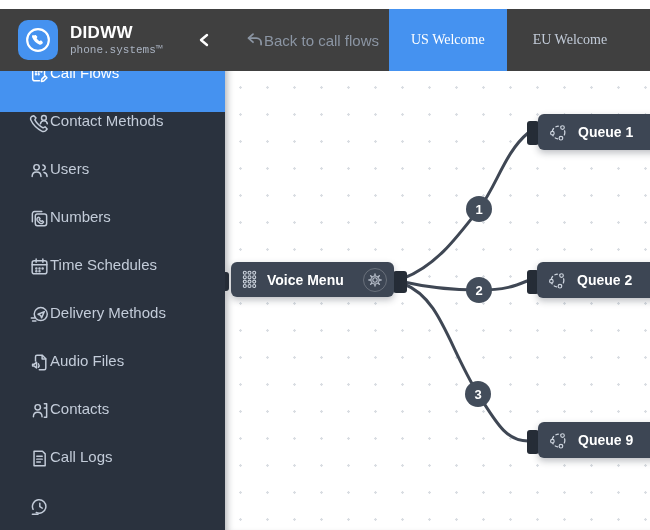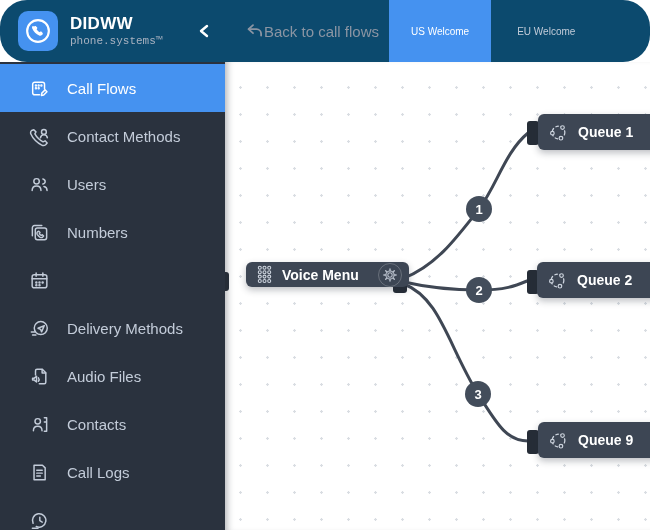--- a/index.html
+++ b/index.html
@@ -1,41 +1,41 @@
 <!DOCTYPE html>
 <html><head>
 <meta charset="utf-8">
 <style>
   * { margin:0; padding:0; box-sizing:border-box; }
   html,body { width:650px; height:530px; overflow:hidden; background:#fff;
     font-family:"Liberation Sans","DejaVu Sans",sans-serif; }
   .app { position:relative; width:650px; height:530px; overflow:hidden; }
 
   
-  .topbar { position:absolute; top:0; left:0; width:650px; height:62px;
-    background:#0c4a6e; display:flex; align-items:stretch; z-index:3;border-radius:27px; }
+  .topbar { position:absolute; top:9px; left:0; width:650px; height:62px;
+    background:#404040; display:flex; align-items:stretch; z-index:3; }
   .brand { width:225px; flex:0 0 225px; display:flex; align-items:center; padding-left:18px; }
   .logo { width:40px; height:40px; border-radius:10px; background:#4592f0;
     display:flex; align-items:center; justify-content:center; flex:0 0 40px; }
   .brand-text { margin-left:12px; line-height:1.15; }
   .brand-title { color:#fff; font-size:17px; font-weight:700; letter-spacing:.3px; }
   .brand-sub { color:#a9b2c0; font-size:11px; margin-top:2px;font-family:Liberation Mono, monospace; }
   .collapse { margin-left:auto; margin-right:14px; display:flex; align-items:center; cursor:pointer; }
   .back-section { width:164px; flex:0 0 164px; display:flex; align-items:center;
     gap:0; padding-left:20px; color:#8b95a3; font-size:15px; cursor:pointer; }
   .tabs { display:flex; align-items:stretch; flex:1; overflow:hidden; }
   .tab { display:flex; align-items:center; justify-content:center; padding:0 26px;
-    font-size:10px; color:#c3ccd9; white-space:nowrap; cursor:pointer; }
+    font-size:14px; color:#c3ccd9; white-space:nowrap; cursor:pointer;font-family:Liberation Serif, serif; }
   .tab.active { background:#4592f0; color:#fff; padding:0 22px; }
 
   
   .sidebar { position:absolute; top:62px; left:0; width:225px; height:468px;
     background:#2a323e; padding-top:2px; z-index:2; }
-  .side-item { height:48px; display:flex; align-items:center; padding-left:29px;
-    gap:17px; color:#c3ccd9; font-size:15px; cursor:pointer; }
+  .side-item { height:48px; display:flex; align-items:flex-start; padding-left:29px;
+    color:#c3ccd9; font-size:15px; cursor:pointer; }
   .side-item .ic { width:21px; height:21px; flex:0 0 21px; display:flex;
     align-items:center; justify-content:center; }
   .side-item.active { background:#4592f0; color:#fff; }
   .side-item svg { stroke:currentColor; fill:none; stroke-width:1.4;
     stroke-linecap:round; stroke-linejoin:round; }
 
   
   .canvas { position:absolute; top:62px; left:225px; width:425px; height:468px;
     background:#fff; overflow:hidden;
     background-image:radial-gradient(circle,#d9dde2 1.1px,transparent 1.45px);
@@ -150,20 +150,21 @@
         <svg width="21" height="21" viewBox="0 0 20 20">
           <rect x="3" y="4.5" width="14" height="12.5" rx="2"></rect>
           <path d="M6.8 2.8 v3.2 M13.2 2.8 v3.2 M3 8.4 h14"></path>
           <circle cx="7" cy="12" r="0.5" fill="currentColor"></circle>
             <circle cx="10" cy="12" r="0.5" fill="currentColor"></circle>
             <circle cx="13" cy="12" r="0.5" fill="currentColor"></circle>
           <circle cx="7" cy="14.5" r="0.5" fill="currentColor"></circle>
             <circle cx="10" cy="14.5" r="0.5" fill="currentColor"></circle>
         </svg>
       </span>
+      <span>Time Schedules</span>
     </div>
 
     <div class="side-item">
       <span class="ic">
         <svg width="21" height="21" viewBox="0 0 20 20">
           <circle cx="11.2" cy="9.6" r="6.2"></circle>
           <path d="M8.6 9.8 l6-2.6 -2.6 6 -1-2.4 z"></path>
           <path d="M2.2 13.4 h3.2 M3.4 16.2 h3.2"></path>
         </svg>
       </span>
@@ -223,21 +224,21 @@
         <path d="M 179 222 C 215 236, 223 283, 253 332 C 270 358, 280 379, 303 379"></path>
       </g>
     </svg>
 
     <div class="stub" style="left:-6px; top:210px; width:10px; height:19px;"></div>
     <div class="stub" style="left:168px; top:209px; width:14px; height:22px;"></div>
     <div class="stub" style="left:302px; top:59px;  width:12px; height:24px;"></div>
     <div class="stub" style="left:302px; top:208px; width:12px; height:24px;"></div>
     <div class="stub" style="left:302px; top:368px; width:12px; height:24px;"></div>
 
-    <div class="node" style="left:21px; top:200px; width:163px; height:25px;">
+    <div class="node" style="left:6px; top:200px; width:163px; height:35px;">
       <span class="nic">
         <svg width="15" height="19" viewBox="0 0 15 19">
           <g stroke="#cdd4de" stroke-width="1.1" fill="none">
             <circle cx="2.8" cy="2.8" r="1.5"></circle>
               <circle cx="7.5" cy="2.8" r="1.5"></circle>
               <circle cx="12.2" cy="2.8" r="1.5"></circle>
             <circle cx="2.8" cy="7.2" r="1.5"></circle>
               <circle cx="7.5" cy="7.2" r="1.5"></circle>
               <circle cx="12.2" cy="7.2" r="1.5"></circle>
             <circle cx="2.8" cy="11.6" r="1.5"></circle>

